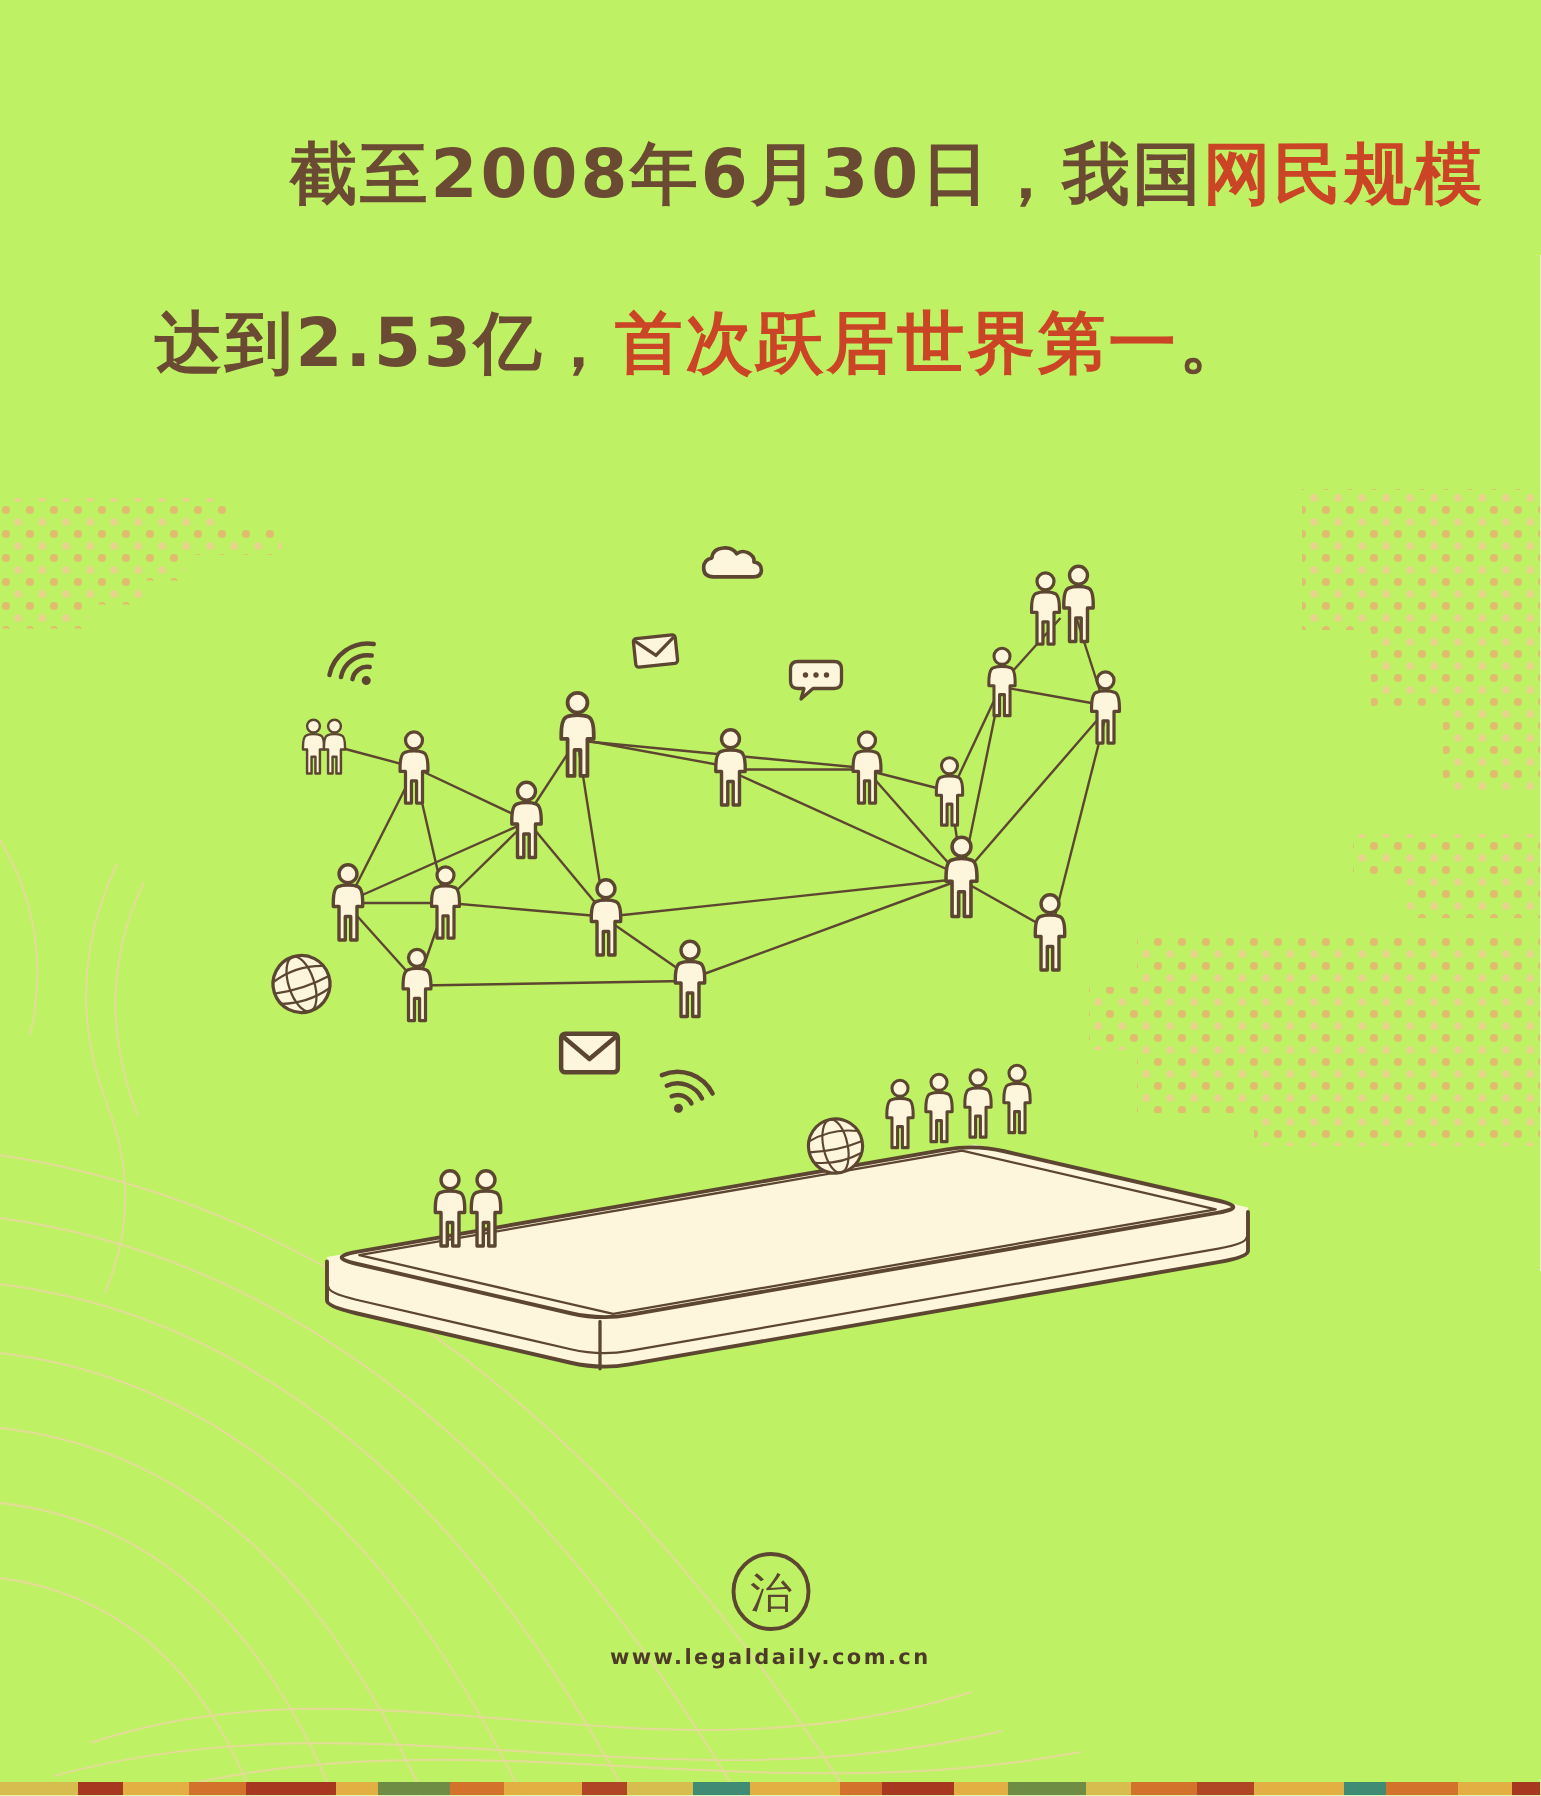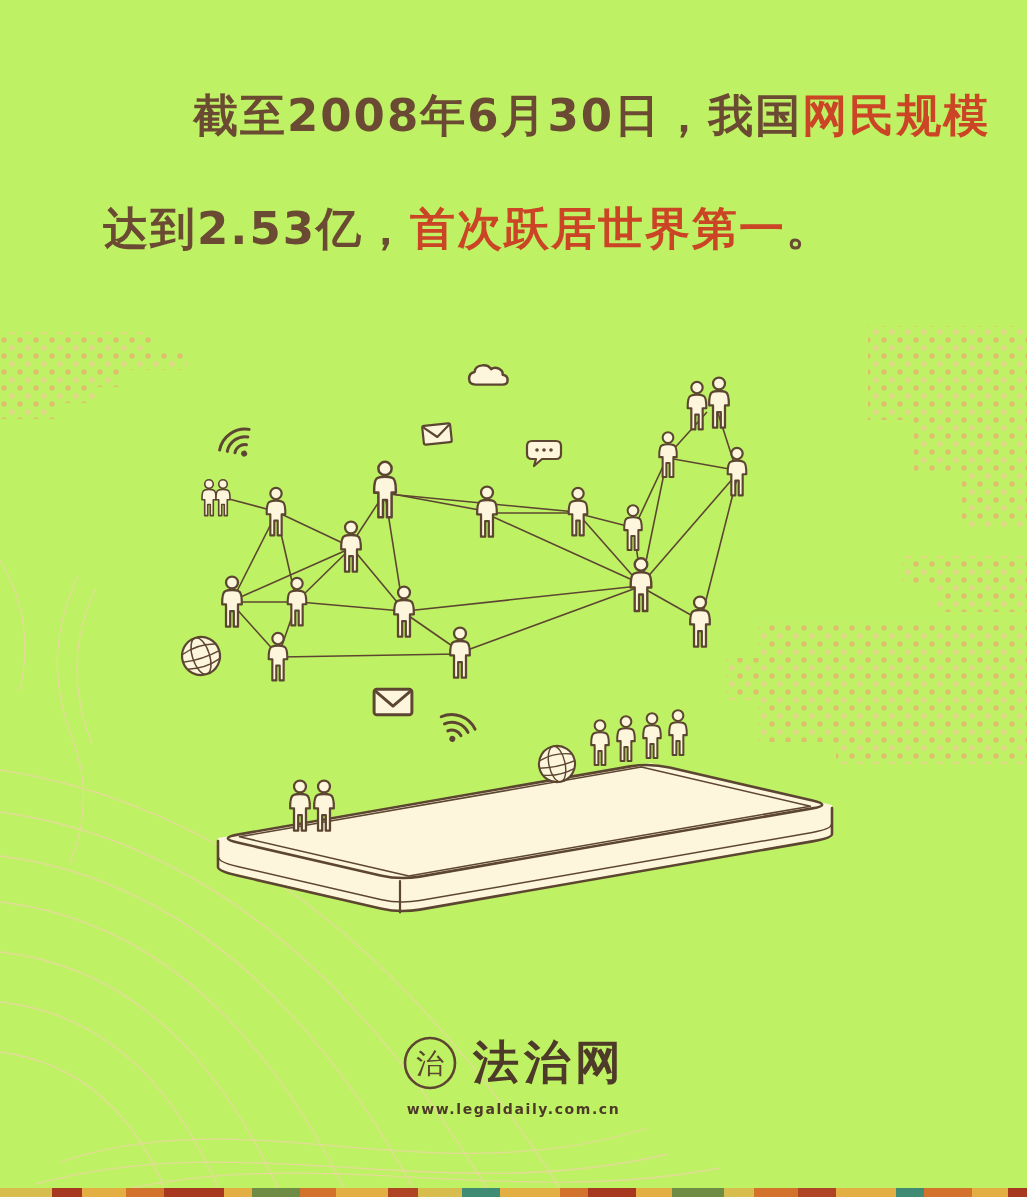--- a/index.html
+++ b/index.html
@@ -206,21 +206,20 @@
     <div class="hl-line hl-line1"><span class="c-brown">截至2008年6月30日，我国</span><span class="c-red">网民规模</span></div>
     <div class="hl-line hl-line2"><span class="c-brown">达到2.53亿，</span><span class="c-red">首次跃居世界第一</span><span class="c-brown">。</span></div>
   </div>
 
   <div class="footer">
     <div class="logo-row">
       <svg class="seal" width="58" height="58" viewBox="0 0 58 58">
         <circle cx="29" cy="29" r="25" fill="none" stroke="#5d4631" stroke-width="2.6"></circle>
         <text x="29" y="39" text-anchor="middle" font-size="28" font-family="DejaVu Serif, serif" fill="#5d4631">治</text>
       </svg>
-      <div class="site-name">法治网</div>
     </div>
     <div class="site-url">www.legaldaily.com.cn</div>
   </div>
 
   <div class="stripe">
       <div class="stripe-seg" style="background: rgb(214, 189, 78); width: 52px;"></div>
       <div class="stripe-seg" style="background: rgb(168, 55, 31); width: 30px;"></div>
       <div class="stripe-seg" style="background: rgb(227, 175, 67); width: 44px;"></div>
       <div class="stripe-seg" style="background: rgb(211, 114, 43); width: 38px;"></div>
       <div class="stripe-seg" style="background: rgb(168, 55, 31); width: 60px;"></div>

